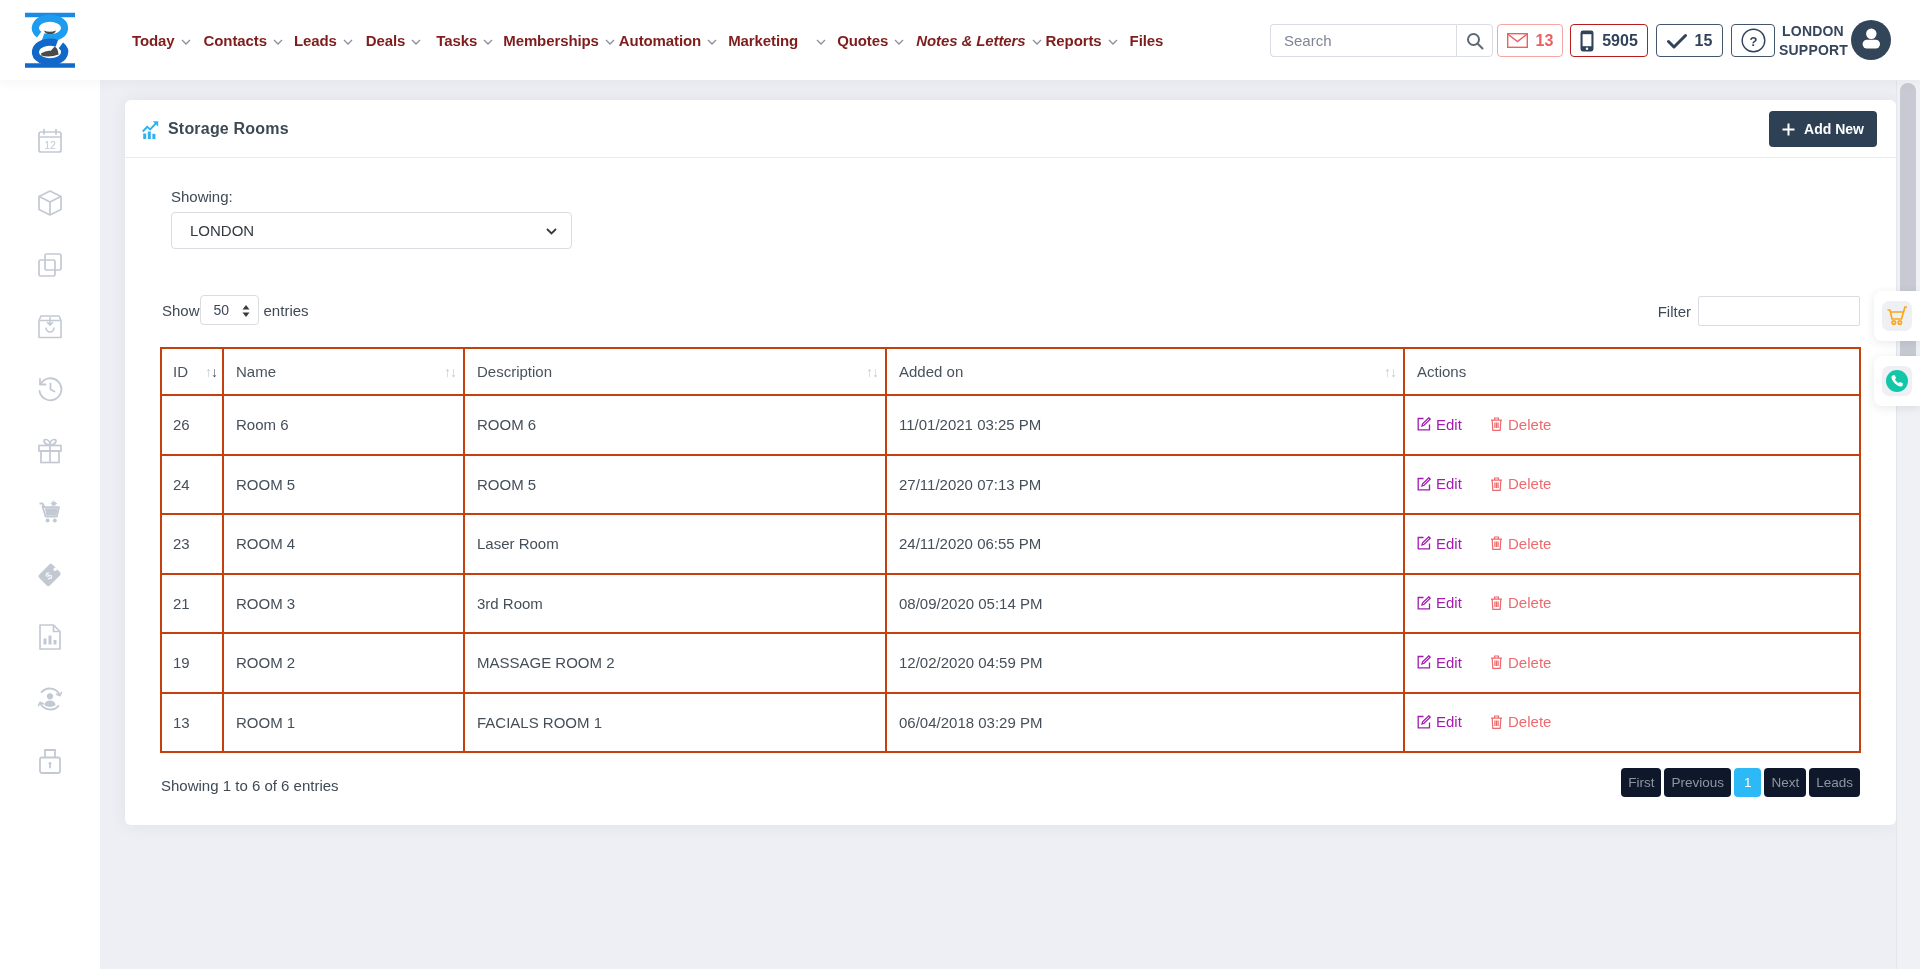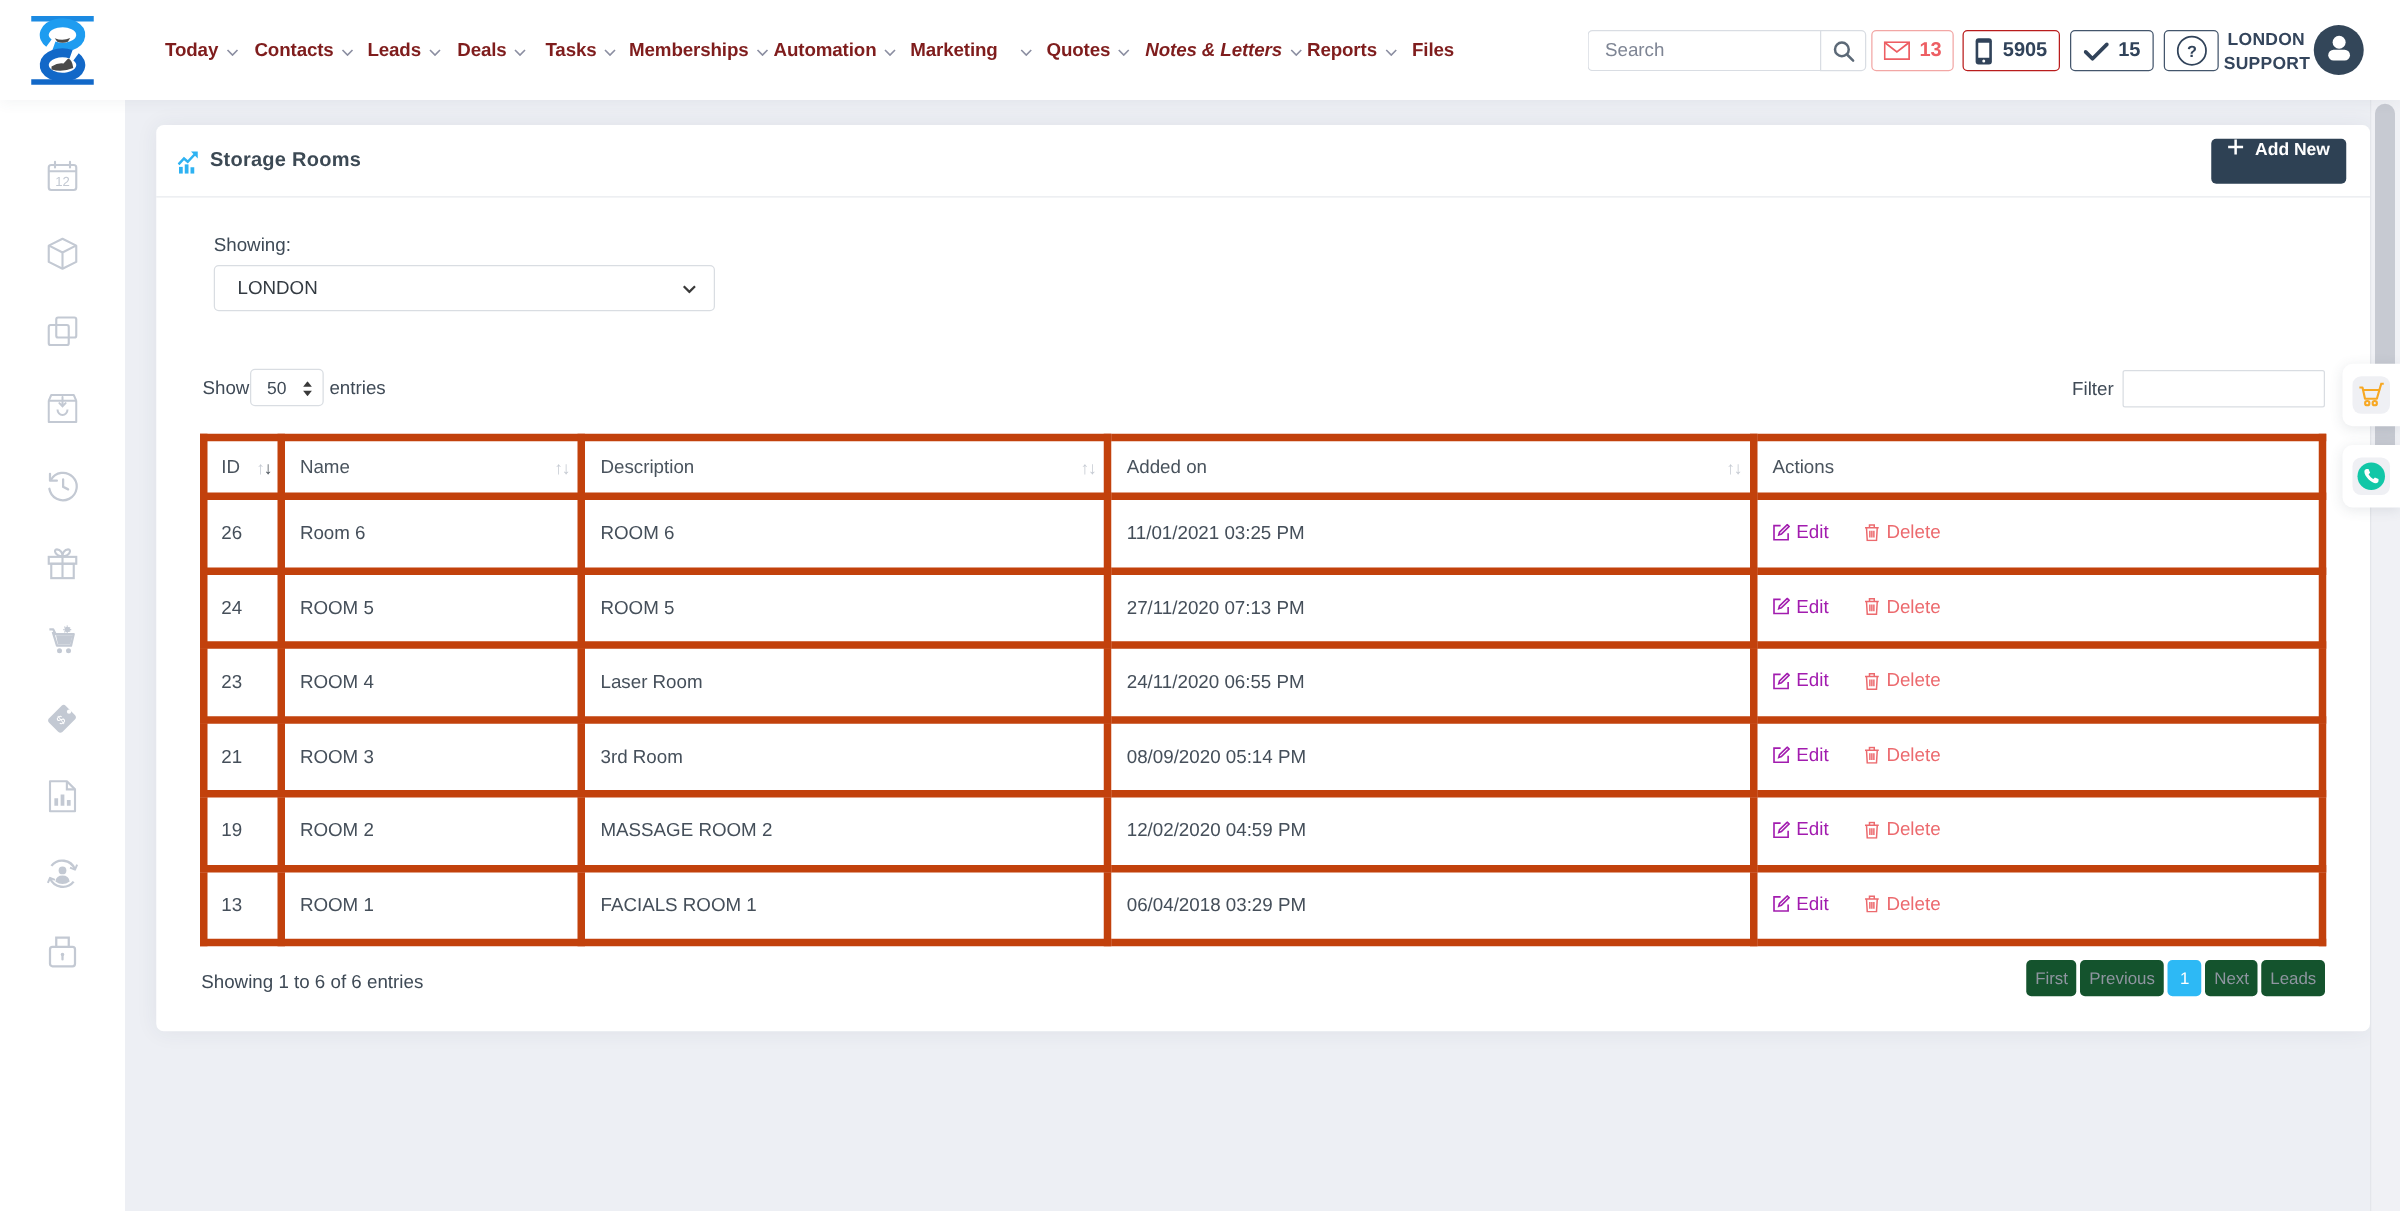--- a/index.html
+++ b/index.html
@@ -38,53 +38,53 @@
 
 #content { position:absolute; left:100px; top:80px; width:1820px; height:889px; background:#edeff4; }
 #card { position:absolute; left:25px; top:20px; width:1771px; height:725px; background:#fff;
   border-radius:6px; box-shadow:0 0 18px rgba(46,62,80,0.07); }
 #cardhead { position:absolute; left:0; top:0; width:100%; height:58px;
   border-bottom:1px solid #e7eaee; }
 #cardtitle { position:absolute; left:43px; top:20px; font-size:16px; color:#3c4954;
   font-weight:bold; letter-spacing:0.2px; }
 #titleicon { position:absolute; left:17px; top:20px; }
 #addnew { position:absolute; right:19px; top:11px; width:108px; height:36px; background:#2e4154;
-  border-radius:4px; color:#fff; display:flex; align-items:flex-start; justify-content:center;
+  border-radius:4px; color:#fff; display:flex; align-items:center; justify-content:center;
   font-size:14px; font-weight:bold; }
 #addnew svg { margin-right:9px; }
 #loclabel { position:absolute; left:46px; top:88px; font-size:15px; color:#3e4a56; }
 #locselect { position:absolute; left:46px; top:112px; width:401px; height:37px;
   border:1px solid #d9dde2; border-radius:4px; background:#fff; font-size:15px; color:#333a41;
   line-height:35px; padding-left:18px; }
 #locselect svg { position:absolute; right:14px; top:15px; }
 #showrow { position:absolute; left:37px; top:195px; display:flex; align-items:center;
   font-size:15px; color:#3f4a56; }
 #showsel { width:59px; height:30px; border:1px solid #d9dde2; border-radius:4px; margin:0 5px 0 0;
   display:flex; align-items:center; position:relative; }
 #showsel span { margin-left:13px; font-size:14px; color:#3f4a56; }
 #filterrow { position:absolute; right:36px; top:196px; display:flex; align-items:center; }
 #filterrow label { font-size:15px; color:#3f4a56; margin-right:7px; }
 #filterrow input { width:162px; height:30px; border:1px solid #d9dde2; border-radius:2px; outline:none; }
 
 table { position:absolute; left:35px; top:247px; width:1701px; border-collapse:collapse;
   font-size:15px; color:#454f5a; }
-th, td { border:6px solid #c2410c; text-align:left; font-weight:normal; vertical-align:middle; }
+th, td { border:2px solid #c2410c; text-align:left; font-weight:normal; vertical-align:middle; }
 th { height:47px; padding-left:12px; color:#49535d; position:relative; font-weight:normal; }
 td { height:59.5px; padding-left:12px; }
 td.idc, th.idc { padding-left:11px; }
 .sort { position:absolute; right:7px; top:50%; margin-top:-8px; font-size:14px; letter-spacing:-1px;
   color:#c6cbd3; }
 .sort b { font-weight:normal; color:#4e565e; }
 .lnk { display:inline-flex; align-items:center; }
 .edit { color:#a21caf; margin-right:24px; }
 .del { color:#ec6a6e; }
 .lnk svg { margin-right:5px; }
 #showing { position:absolute; left:36px; top:677px; font-size:15px; color:#3f4a56; }
 #pager { position:absolute; right:36px; top:668px; display:flex; gap:3px; font-size:13.5px; }
-#pager .pg { height:29px; line-height:29px; padding:0 7px; background:#14532d; border-radius:4px;
+#pager .pg { height:29px; line-height:29px; padding:0 7px; background:#0f172a; border-radius:4px;
   color:#8f95a0; }
 #pager .act { background:#2db9f5; color:#fff; padding:0 10px; }
 
 #sb-track { position:absolute; left:1896px; top:63px; width:24px; height:906px; background:#f0f1f5;
   border-left:1px solid #e4e6eb; }
 #sb-thumb { position:absolute; left:1900px; top:83px; width:16px; height:315px; background:#c7cad2;
   border-radius:8px; }
 
 .float { position:absolute; background:#fff; border-radius:8px 0 0 8px; z-index:9;
   box-shadow:0 2px 10px rgba(60,70,90,0.12); }

